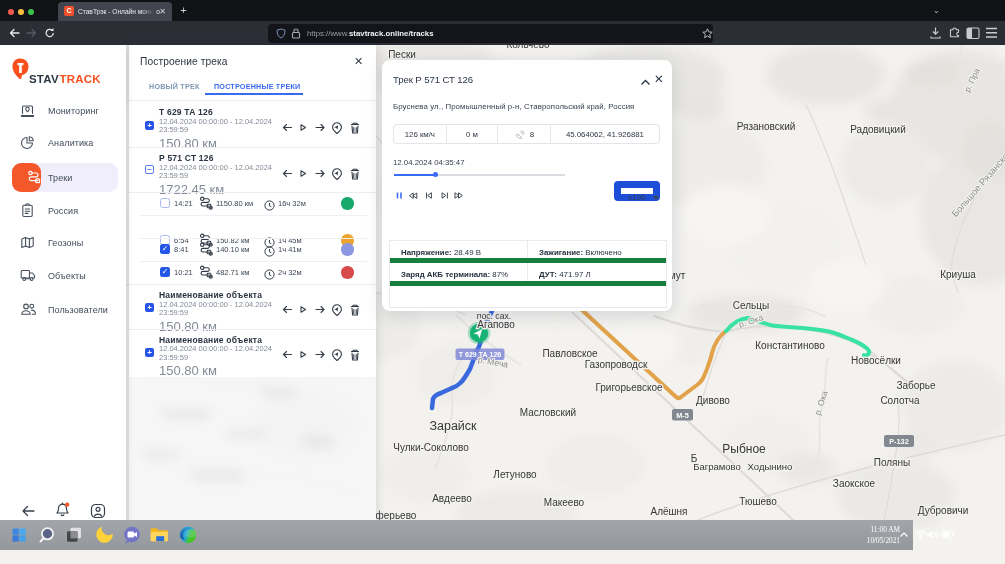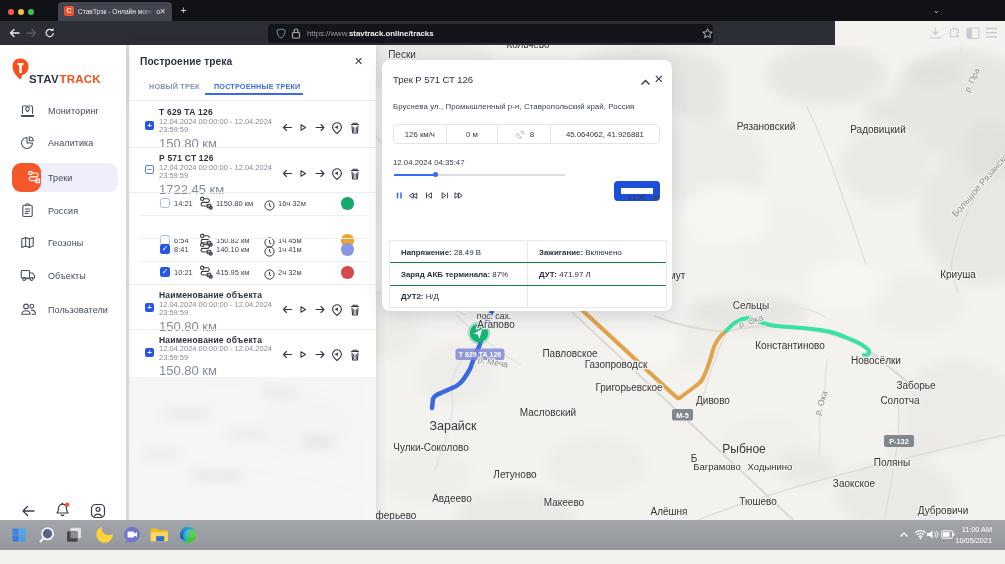--- a/index.html
+++ b/index.html
@@ -10,38 +10,38 @@
   
   #tabbar { position:absolute; left:0; top:0; width:1005px; height:21px; background:#111216; }
   .tl { position:absolute; top:9px; width:5.8px; height:5.8px; border-radius:50%; }
   #tab { position:absolute; left:58px; top:2px; width:114px; height:19px; background:#42454f; border-radius:4px 4px 0 0; }
   #favicon { position:absolute; left:6px; top:3.5px; width:10px; height:10px; border-radius:2px; background:#f0512b; color:#fff; font-size:7px; font-weight:bold; text-align:center; line-height:10px; }
   #tabtitle { position:absolute; left:20px; top:5.5px; width:82px; color:#e8e9ec; font-size:6.6px; white-space:nowrap; overflow:hidden; }
   #tabfade { position:absolute; right:16px; top:0; width:14px; height:19px; background:linear-gradient(90deg,rgba(66,69,79,0),#42454f 80%); }
   #tabx { position:absolute; right:4px; top:4.5px; width:11px; height:11px; color:#cfd1d6; font-size:8px; line-height:10px; text-align:center; }
   #newtab { position:absolute; left:178px; top:5px; width:11px; height:11px; color:#cfd1d6; font-size:11px; line-height:11px; text-align:center; }
   #alltabs { position:absolute; left:933px; top:6px; width:12px; height:10px; color:#b9bbc2; font-size:8px; }
-  #toolbar { position:absolute; left:0; top:21px; width:835px; height:24px; background:#2c2e36; }
+  #toolbar { position:absolute; left:0; top:21px; width:1005px; height:24px; background:#2c2e36; }
   .tbico { position:absolute; top:4px; }
   #urlbar { position:absolute; left:268px; top:2.5px; width:445px; height:19px; background:#14151a; border-radius:4px; }
   #urltext { position:absolute; left:39px; top:5.5px; font-size:7.8px; color:#9b9da6; white-space:nowrap; }
   #urltext b { color:#f2f3f5; font-weight:bold; }
 
   
   #sidebar { position:absolute; left:0; top:45px; width:126px; height:489px; background:#fff; box-shadow:2px 0 6px rgba(40,50,80,0.10); z-index:30; }
   .mitem { position:absolute; left:0; width:126px; height:20px;text-align:center; }
   .mico { position:absolute; left:20px; top:0; }
   .mtxt { position:absolute; left:48px; top:3px; font-size:9px; color:#414b5a; letter-spacing:0.1px; }
   #selpill { position:absolute; left:12px; top:118px; width:106px; height:29px; background:#f1eefb; border-radius:9px; }
   #selbox { position:absolute; left:0; top:0; width:29px; height:29px; background:#f4572a; border-radius:9px; }
 
   
   #drawer { position:absolute; left:129px; top:45px; width:247px; height:489px; background:rgba(248,249,250,0.62); backdrop-filter:blur(6px); box-shadow:0 0 10px rgba(40,50,80,0.18); z-index:20; }
   #drawerhead { position:absolute; left:0; top:0; width:247px; height:56px; background:#fff; }
-  #dtitle { position:absolute; left:11px; top:11px; font-size:10.2px; font-weight:bold; color:#2b3440; letter-spacing:0.1px; }
+  #dtitle { position:absolute; left:11px; top:11px; font-size:10.2px; font-weight:normal; color:#2b3440; letter-spacing:0.1px; }
   #dclose { position:absolute; left:225px; top:10px; font-size:11px; color:#333b46; }
   .tab1 { position:absolute; top:36.5px; font-size:7.2px; font-weight:bold; letter-spacing:0.2px; }
   #tabline { position:absolute; left:76px; top:47.5px; width:98px; height:2px; background:#3b6af0; }
   #dlist { position:absolute; left:0; top:56px; width:247px; height:276px; background:#fff; }
   .trtitle { position:absolute; left:30px; font-size:8.5px; font-weight:bold; color:#2a3340; letter-spacing:0.2px; }
   .trdate { position:absolute; left:30px; font-size:7.5px; color:#838b97; line-height:8.6px; }
   .trkm { position:absolute; left:30px; font-size:13px; color:#838b97; }
   .plusico { position:absolute; left:16px; width:9px; height:9px; background:#2653e8; border-radius:2px; color:#fff; font-size:8px; font-weight:bold; text-align:center; line-height:9px; }
   .minico { position:absolute; left:16px; width:9px; height:9px; background:#fff; border:1.2px solid #5b79ef; border-radius:2px; color:#3b62ea; font-size:8px; font-weight:bold; text-align:center; line-height:6px; }
   .acticons { position:absolute; left:153px; width:86px; height:12px; }
@@ -62,26 +62,26 @@
   #panel { position:absolute; left:382px; top:60px; width:290px; height:251px; background:#fff; border-radius:8px; box-shadow:0 4px 18px rgba(40,50,80,0.16); z-index:25; }
   #ptitle { position:absolute; left:11px; top:13.5px; font-size:9.6px; color:#2b3648; letter-spacing:-0.1px; }
   #paddr { position:absolute; left:11px; top:42px; font-size:7.8px; color:#333f4e; letter-spacing:0.1px; }
   #statrow { position:absolute; left:11px; top:64px; width:267px; height:20px; border:1px solid #e3e5ea; border-radius:4px; display:flex; }
   .statcell { border-right:1px solid #e3e5ea; height:100%; display:flex; align-items:center; justify-content:center; font-size:7.8px; color:#2f3945; }
   #ptime { position:absolute; left:11px; top:98px; font-size:7.8px; color:#343e4a; }
   #ctl { position:absolute; left:11px; top:126.5px; width:200px; height:10px; }
   #speedbox { position:absolute; left:232px; top:121px; width:46px; height:20px; border:7px solid #1d4ed8; border-radius:4px; }
   #sensorhead { position:absolute; left:7px; top:155px; width:277px; height:22px; background:#e9e7fb; border-radius:6px; }
   #sensetbl { position:absolute; left:7px; top:180px; width:278px; height:68px; border:1px solid #e9e9ee; }
-  .srow { display:flex; height:22.3px; border-bottom:1px solid #15803d; }
+  .srow { display:flex; height:22.3px; border-bottom:5px solid #15803d; }
   .scell { width:50%; border-right:1px solid #e9e9ee; font-size:7.9px; color:#26313e; padding:6.5px 0 0 11px; }
   .scell b { font-weight:bold; }
 
   
-  #taskbar { position:absolute; left:0; top:520px; width:1005px; height:30px; background:linear-gradient(#a2a5aa,#94979c); z-index:40; }
+  #taskbar { position:absolute; left:0; top:520px; width:913px; height:30px; background:linear-gradient(#a2a5aa,#94979c); z-index:40;font-family:Liberation Serif, serif; }
   .tkico { position:absolute; top:4px; width:22px; height:22px; }
   #tray { position:absolute; right:75px; top:0; height:30px; }
   #clock { position:absolute; right:13px; top:4px; text-align:right; color:#fff; font-size:7.3px; line-height:11px; }
 </style>
 </head>
 <body>
 <div id="stage">
 
   <div id="mapwrap" class="abs" style="left:126px;top:45px;width:879px;height:489px;">
   <svg width="879" height="489" viewBox="0 0 879 489" style="position:absolute;left:0;top:0;">
@@ -498,21 +498,21 @@
           <div class="stime">10:21</div>
         <div class="ricowrap"><svg width="14" height="14" viewBox="0 0 14 14">
               <g fill="none" stroke="#333b47" stroke-width="1.1" stroke-linecap="round">
                 <circle cx="3.2" cy="2.8" r="1.7"></circle>
                 <path d="M4.9 2.8 h3.6 a1.8 1.8 0 0 1 0 3.6 h-4.6 a1.8 1.8 0 0 0 0 3.6 h6.3"></path>
                 <rect x="8.2" y="8.2" width="3.6" height="3.6" rx="0.8"></rect>
                 <circle cx="11.8" cy="11.8" r="1.5" fill="#fff"></circle>
                 <path d="M11.8 11 v1.6 M11 11.8 h1.6" stroke-width="0.8"></path>
               </g>
             </svg></div>
-          <div class="sdist">415.95 км</div>
+          <div class="sdist">482.71 км</div>
         <div class="cicowrap"><svg width="11" height="11" viewBox="0 0 11 11">
               <g fill="none" stroke="#333b47" stroke-width="1">
                 <circle cx="5.5" cy="5.5" r="4.6"></circle>
                 <path d="M5.5 3 V5.8 L7.3 6.8"></path>
               </g>
             </svg></div>
           <div class="sdur">2ч 32м</div>
         <div class="dot" style="background:#d64a4a;"></div>
       </div>
       <div class="sep" style="top:182.5px;"></div>
@@ -591,24 +591,20 @@
       <div class="abs" style="left:32px;top:8px;width:0;height:0;border-left:3px solid transparent;border-right:3px solid transparent;border-top:4px solid #3c4654;"></div>
     </div>
     <div id="sensetbl">
       <div class="srow">
           <div class="scell"><b>Напряжение:</b> 28.49 В</div>
           <div class="scell" style="border-right:none;"><b>Зажигание:</b> Включено</div>
         </div>
       <div class="srow">
           <div class="scell"><b>Заряд АКБ терминала:</b> 87%</div>
           <div class="scell" style="border-right:none;"><b>ДУТ:</b> 471.97 Л</div>
-        </div>
-      <div class="srow" style="border-bottom:none;">
-          <div class="scell"><b>ДУТ2:</b> Н/Д</div>
-          <div class="scell" style="border-right:none;"></div>
         </div>
     </div>
   </div>
 
   <div id="taskbar">
     <svg class="tkico" style="left:8px;" width="22" height="22" viewBox="0 0 22 22">
       <rect x="4.5" y="4.5" width="6.2" height="6.2" fill="#3e87e0"></rect>
         <rect x="11.4" y="4.5" width="6.2" height="6.2" fill="#49a8ef"></rect>
       <rect x="4.5" y="11.4" width="6.2" height="6.2" fill="#3a7ad8"></rect>
         <rect x="11.4" y="11.4" width="6.2" height="6.2" fill="#44a0e8"></rect>

